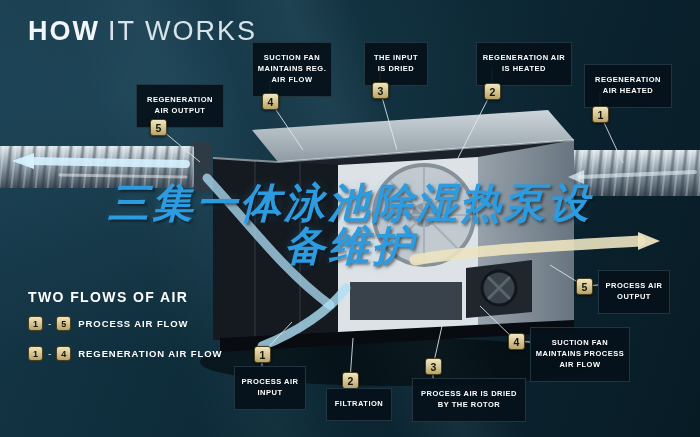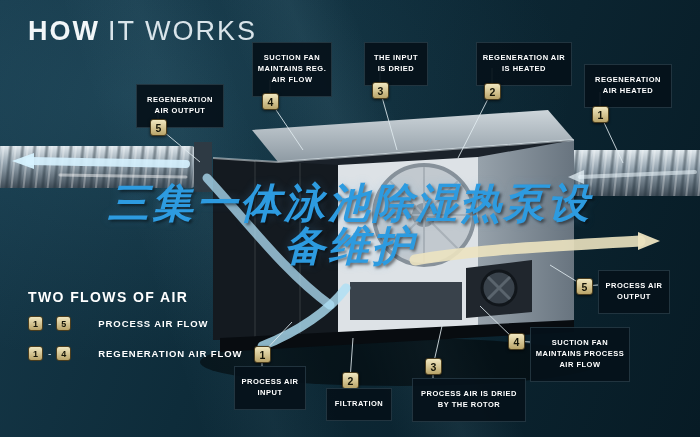--- a/index.html
+++ b/index.html
@@ -43,21 +43,21 @@
   }
   .legend-title { position:absolute; left:28px; top:289px; color:#fff; font-weight:bold; font-size:14px; letter-spacing:1.4px; }
   .legend-row { position:absolute; left:28px; display:flex; align-items:center; gap:5px; color:#fff; }
   .legend-row .chip-s {
     width:15px; height:15px; border-radius:3px;
     background:linear-gradient(180deg,#f0e7c0,#b9a469); border:1px solid #4a3d1e;
     color:#141407; font-size:9px; font-weight:bold;
     display:flex; align-items:center; justify-content:center;
   }
   .legend-dash { font-size:10px; color:#cfdde4; }
-  .legend-label { font-size:9.5px; font-weight:bold; letter-spacing:0.9px; margin-left:22px; }
+  .legend-label { font-size:9.5px; font-weight:bold; letter-spacing:0.9px; margin-left:2px; }
 </style>
 </head>
 <body>
 
 <div class="stage">
   <div class="streaks"></div>
 
   <svg class="scene" width="700" height="437" viewBox="0 0 700 437">
     <defs>
       <linearGradient id="gDuct" x1="0" x2="0" y1="0" y2="1">

